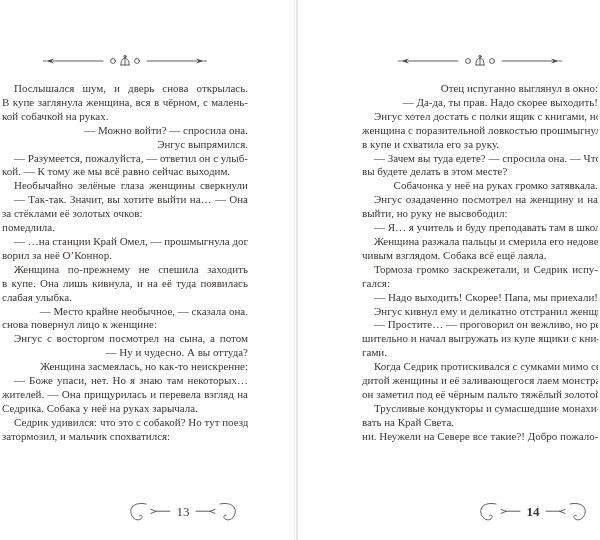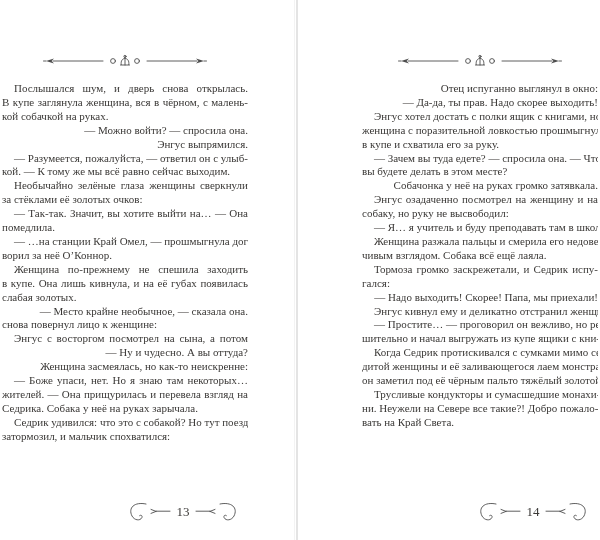--- a/index.html
+++ b/index.html
@@ -23,21 +23,21 @@
   }
   .page-left  .text-col{left:2px;width:246px;height:379px;}
   .page-right .text-col{left:62px;width:236px;height:379px;}
 
   .ln{white-space:nowrap;text-align:left;}
   .ln.in{padding-left:12px;text-align:right;}
   .ln.js{text-align:justify;text-align-last:justify;}
 
   .footer-wrap{position:absolute;top:482px;text-align:right;}
   .page-left  .footer-wrap{left:2px;width:246px;}
-  .page-right .footer-wrap{left:62px;width:236px;}
+  .page-right .footer-wrap{left:62px;width:236px;font-weight:bold;}
 
   svg{vertical-align:top;}
   .orn-stroke{stroke:#4d4d4d;stroke-width:0.9;fill:none;stroke-linecap:round;}
   .orn-fill{fill:#4d4d4d;stroke:none;}
   .pgnum{font-family:"Liberation Serif","DejaVu Serif",serif;font-size:13px;fill:#3a3836;}
 </style>
 </head>
 <body>
 
 <div class="screen">
@@ -61,28 +61,28 @@
     </div>
     <div class="text-col">
         <div class="ln in js">Послышался шум, и дверь снова открылась.</div>
         <div class="ln js">В купе заглянула женщина, вся в чёрном, с малень-</div>
         <div class="ln">кой собачкой на руках.</div>
         <div class="ln in">— Можно войти? — спросила она.</div>
         <div class="ln in">Энгус выпрямился.</div>
         <div class="ln in js">— Разумеется, пожалуйста, — ответил он с улыб-</div>
         <div class="ln">кой. — К тому же мы всё равно сейчас выходим.</div>
         <div class="ln in js">Необычайно зелёные глаза женщины сверкнули</div>
+        <div class="ln in js">— Так-так. Значит, вы хотите выйти на… — Она</div>
         <div class="ln">за стёклами её золотых очков:</div>
-        <div class="ln in js">— Так-так. Значит, вы хотите выйти на… — Она</div>
         <div class="ln">помедлила.</div>
         <div class="ln in js">— …на станции Край Омел, — прошмыгнула дого-</div>
         <div class="ln">ворил за неё О’Коннор.</div>
         <div class="ln in js">Женщина по-прежнему не спешила заходить</div>
-        <div class="ln js">в купе. Она лишь кивнула, и на её губах появилась</div>
-        <div class="ln">слабая золотых.</div>
+        <div class="ln js">в купе. Она лишь кивнула, и на её туда появилась</div>
+        <div class="ln">слабая улыбка.</div>
         <div class="ln in">— Место крайне необычное, — сказала она.</div>
         <div class="ln">снова повернул лицо к женщине:</div>
         <div class="ln in js">Энгус с восторгом посмотрел на сына, а потом</div>
         <div class="ln in">— Ну и чудесно. А вы оттуда?</div>
         <div class="ln in">Женщина засмеялась, но как-то неискренне:</div>
         <div class="ln in js">— Боже упаси, нет. Но я знаю там некоторых…</div>
         <div class="ln js">жителей. — Она прищурилась и перевела взгляд на</div>
         <div class="ln">Седрика. Собака у неё на руках зарычала.</div>
         <div class="ln in js">Седрик удивился: что это с собакой? Но тут поезд</div>
         <div class="ln">затормозил, и мальчик спохватился:</div>
@@ -123,36 +123,37 @@
     <div class="text-col">
         <div class="ln in">Отец испуганно выглянул в окно:</div>
         <div class="ln in">— Да-да, ты прав. Надо скорее выходить!</div>
         <div class="ln in js">Энгус хотел достать с полки ящик с книгами, но</div>
         <div class="ln js">женщина с поразительной ловкостью прошмыгнула</div>
         <div class="ln">в купе и схватила его за руку.</div>
         <div class="ln in js">— Зачем вы туда едете? — спросила она. — Что</div>
         <div class="ln">вы будете делать в этом месте?</div>
         <div class="ln in">Собачонка у неё на руках громко затявкала.</div>
         <div class="ln in js">Энгус озадаченно посмотрел на женщину и на</div>
-        <div class="ln">собаку, но руку не высвободил:</div>
+        <div class="ln">выйти, но руку не высвободил:</div>
         <div class="ln in">— Я… я учитель и буду преподавать там в школе.</div>
         <div class="ln in js">Женщина разжала пальцы и смерила его недовер-</div>
         <div class="ln">чивым взглядом. Собака всё ещё лаяла.</div>
         <div class="ln in js">Тормоза громко заскрежетали, и Седрик испу-</div>
         <div class="ln">гался:</div>
         <div class="ln in">— Надо выходить! Скорее! Папа, мы приехали!</div>
         <div class="ln in">Энгус кивнул ему и деликатно отстранил женщину.</div>
         <div class="ln in js">— Простите… — проговорил он вежливо, но ре-</div>
         <div class="ln js">шительно и начал выгружать из купе ящики с кни-</div>
+        <div class="ln">гами.</div>
         <div class="ln in js">Когда Седрик протискивался с сумками мимо сер-</div>
         <div class="ln js">дитой женщины и её заливающегося лаем монстра,</div>
         <div class="ln js">он заметил под её чёрным пальто тяжёлый золотой</div>
         <div class="ln in js">Трусливые кондукторы и сумасшедшие монахи-</div>
+        <div class="ln">вать на Край Света.</div>
         <div class="ln js">ни. Неужели на Севере все такие?! Добро пожало-</div>
-        <div class="ln">вать на Край Света.</div>
       </div>
     <div class="footer-wrap">
       <svg width="130" height="28" viewBox="0 0 130 28">
         <path class="orn-stroke" d="M28 6 C16 3.5 10 10 14 18 C16.5 22.5 22 23 23.8 19.8 C24.8 17.8 23 16.4 21.6 17.6"></path>
         <path class="orn-stroke" d="M33 11.4 L38 13.4 M33 15.4 L38 13.4"></path>
         <path class="orn-stroke" d="M38 13.2 H52"></path>
         <text class="pgnum" x="65" y="17.5" text-anchor="middle">14</text>
         <path class="orn-stroke" d="M78 13.2 H92"></path>
         <path class="orn-stroke" d="M97 11.4 L92 13.4 M97 15.4 L92 13.4"></path>
         <path class="orn-stroke" d="M102 6 C114 3.5 120 10 116 18 C113.5 22.5 108 23 106.2 19.8 C105.2 17.8 107 16.4 108.4 17.6"></path>

